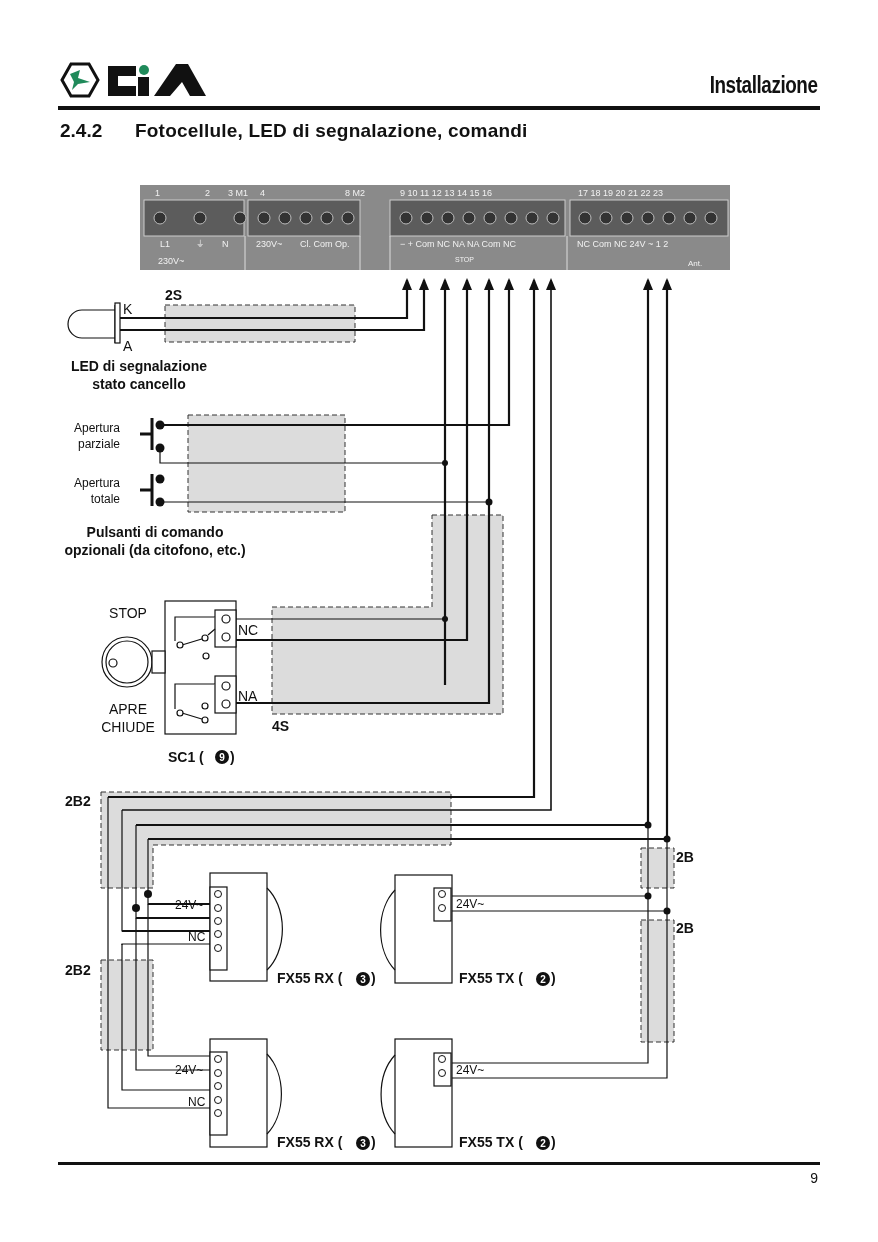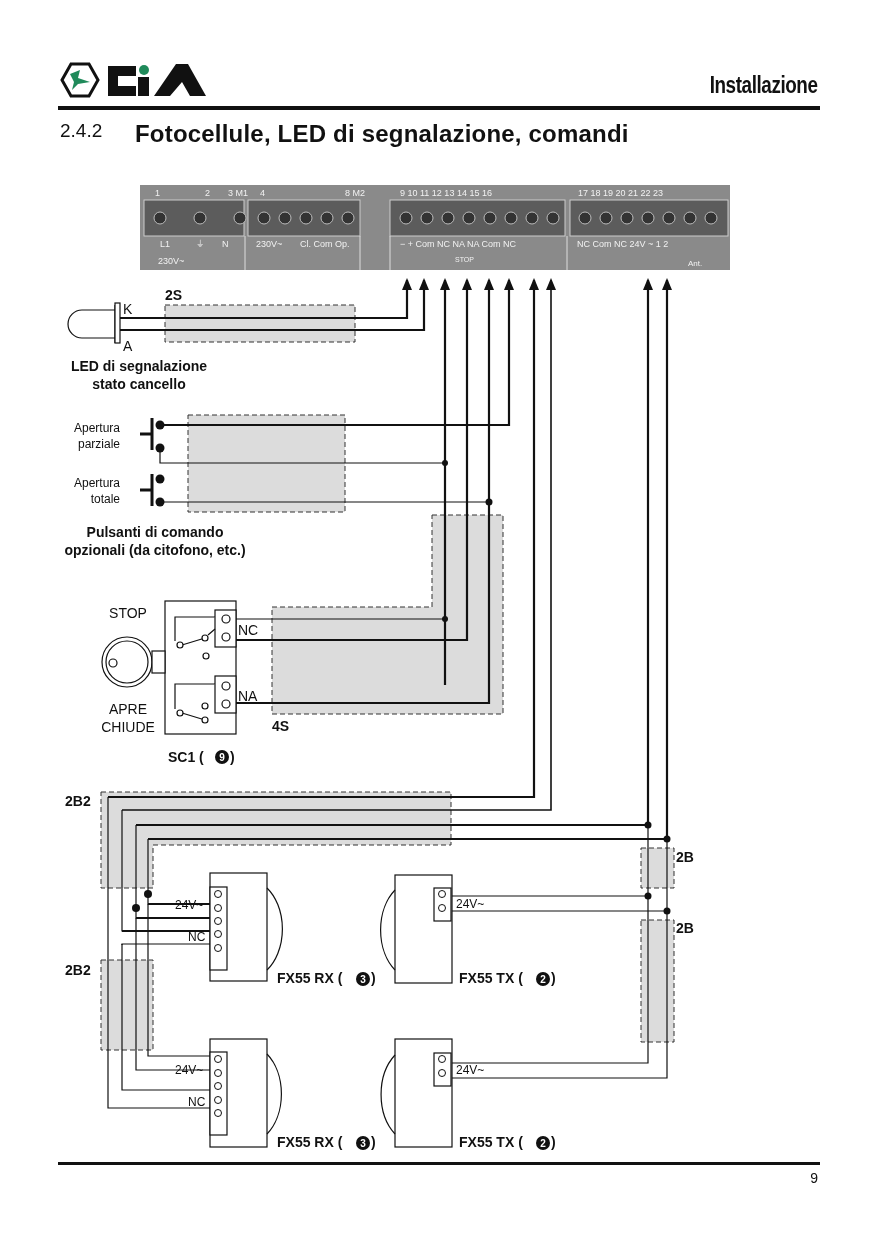--- a/index.html
+++ b/index.html
@@ -1,22 +1,22 @@
 <!DOCTYPE html>
 <html><head>
 <meta charset="utf-8">
 <style>
   html,body{margin:0;padding:0;background:#fff;}
   body{width:878px;height:1242px;position:relative;overflow:hidden;font-family:"Liberation Sans",sans-serif;color:#111;}
   .abs{position:absolute;}
   #logo{left:58px;top:60px;width:150px;height:40px;}
   #header-title{right:60px;top:72px;font-family:"Liberation Sans",sans-serif;font-weight:bold;font-size:23px;letter-spacing:-0.5px;transform:scaleX(0.82);transform-origin:right center;}
   #header-rule{left:58px;top:106px;width:762px;height:4px;background:#111;}
-  #section-number{left:60px;top:120px;font-size:19px;font-weight:normal;}
-  #section-title{left:135px;top:120px;font-size:24px;font-weight:bold;letter-spacing:0.2px;}
+  #section-number{left:60px;top:120px;font-size:19px;font-weight:bold;}
+  #section-title{left:135px;top:120px;font-size:19px;font-weight:bold;letter-spacing:0.2px;}
   #diagram{left:0;top:0;width:878px;height:1242px;}
   #footer-rule{left:58px;top:1162px;width:762px;height:3px;background:#111;}
   #page-number{right:60px;top:1170px;font-size:14px;}
   svg text{font-family:"Liberation Sans",sans-serif;}
 </style>
 </head>
 <body>
 
 <svg id="logo" class="abs" viewBox="0 0 150 40">
   <polygon points="4,20 13,4 31,4 40,20 31,36 13,36" fill="none" stroke="#111" stroke-width="3"></polygon>

